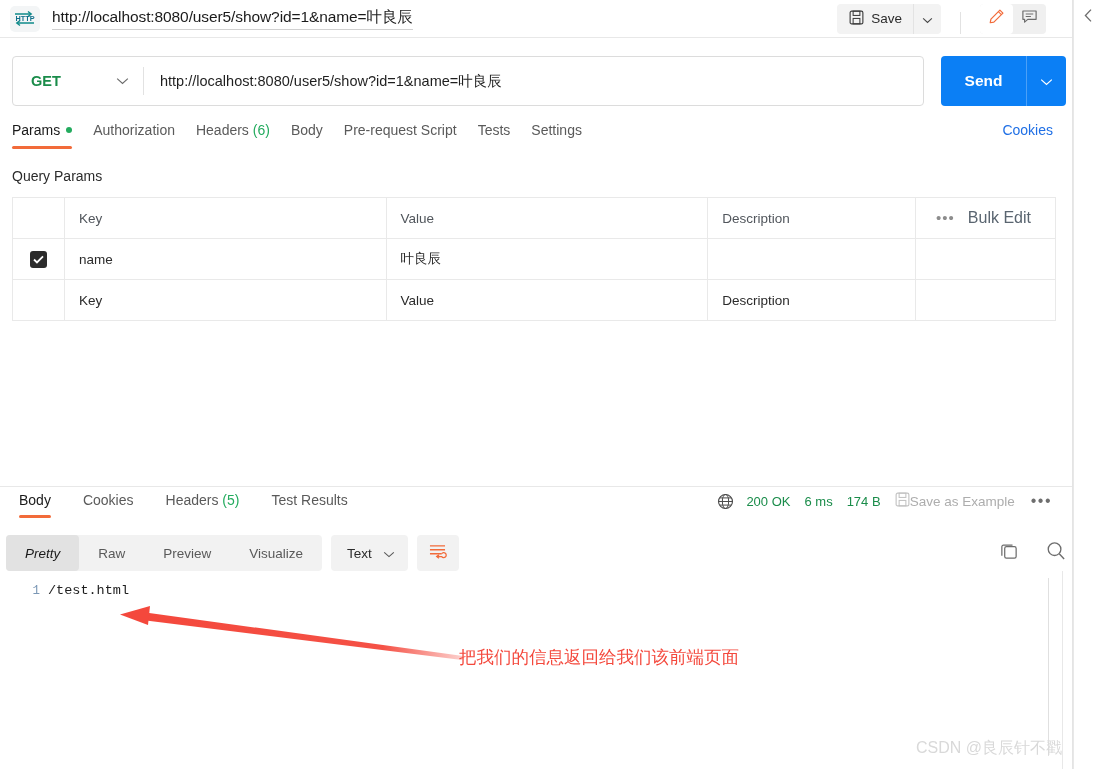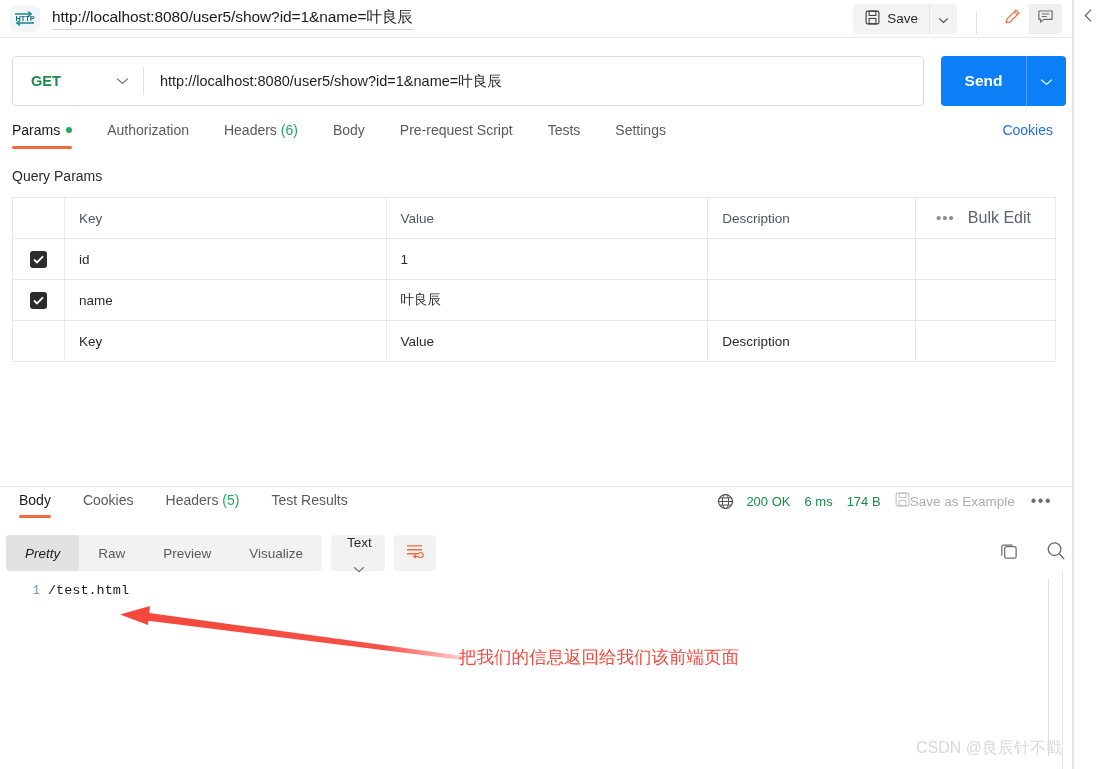--- a/index.html
+++ b/index.html
@@ -42,21 +42,21 @@
     font-size: 15.5px;
     color: #1b1b1b;
     letter-spacing: -0.1px;
     white-space: nowrap;
     border-bottom: 1px solid #d0d0d0;
     padding-bottom: 1px;
   }
   .topbar-right {
     display: flex; align-items: flex-end;
     flex: 0 0 auto;
-    margin-right: 10px;
+    margin-right: 26px;
     gap: 8px;
   }
   .save-group {
     display: flex; align-items: center;
     background: #f3f3f3;
     border-radius: 4px;
     height: 30px;
     overflow: hidden;
   }
   .save-btn {
@@ -151,21 +151,21 @@
     cursor: pointer;
   }
 
   
   .req-tabs {
     position: absolute; left: 0; top: 122px;
     width: 1072px; height: 32px;
   }
   .tabrow {
     position: absolute; left: 12px; top: 0;
-    display: flex; align-items: flex-start; gap: 18px;
+    display: flex; align-items: flex-start; gap: 4px;
   }
   .rtab {
     position: relative;
     font-size: 14px; color: #5a5a5a;
     padding: 0 17px 11px 0;
     cursor: pointer;
     white-space: nowrap;
   }
   .rtab:first-child { padding-left: 0; }
   .rtab.active { color: #1a1a1a; }
@@ -280,21 +280,21 @@
     display: flex; align-items: center; justify-content: center;
     height: 36px; padding: 0 19px;
     font-size: 13.5px; color: #5a5a5a; cursor: pointer;
     border-radius: 4px;
   }
   .seg-item.active { background: #e2e2e2; color: #1a1a1a; font-style: italic; }
   .type-sel {
     display: flex; align-items: center; gap: 11px;
     background: #f2f2f2; border-radius: 4px;
     height: 36px; padding: 0 13px 0 16px;
-    font-size: 13.5px; color: #2b2b2b; cursor: pointer; flex-direction: column;
+    font-size: 13.5px; color: #2b2b2b; cursor: pointer;
   }
   .wrap-btn {
     display: flex; align-items: center; justify-content: center;
     width: 42px; height: 36px;
     background: #f2f2f2; border-radius: 4px; cursor: pointer;
   }
   .viewbar-right {
     position: absolute; right: 36px; top: 540px;
     display: flex; align-items: center; gap: 26px;
   }
@@ -468,33 +468,20 @@
       <td class="col-val">Value</td>
       <td class="col-desc">Description</td>
       <td class="col-bulk">
         <div class="bulk-cell">
           <span class="dots">•••</span>
           <span class="bulk-label">Bulk Edit</span>
         </div>
       </td>
     </tr>
 
-    <tr>
-      <td class="col-chk">
-        <span class="chk">
-          <svg width="11" height="9" viewBox="0 0 12 10">
-                <path d="M1 5 L4.3 8.3 L11 1.4" stroke="#ffffff" stroke-width="2" fill="none"></path>
-              </svg>
-        </span>
-      </td>
-      <td class="col-key">id</td>
-      <td class="col-val">1</td>
-      <td class="col-desc"></td>
-      <td class="col-bulk"></td>
-    </tr>
 
     <tr>
       <td class="col-chk">
         <span class="chk">
           <svg width="11" height="9" viewBox="0 0 12 10">
                 <path d="M1 5 L4.3 8.3 L11 1.4" stroke="#ffffff" stroke-width="2" fill="none"></path>
               </svg>
         </span>
       </td>
       <td class="col-key">name</td>

